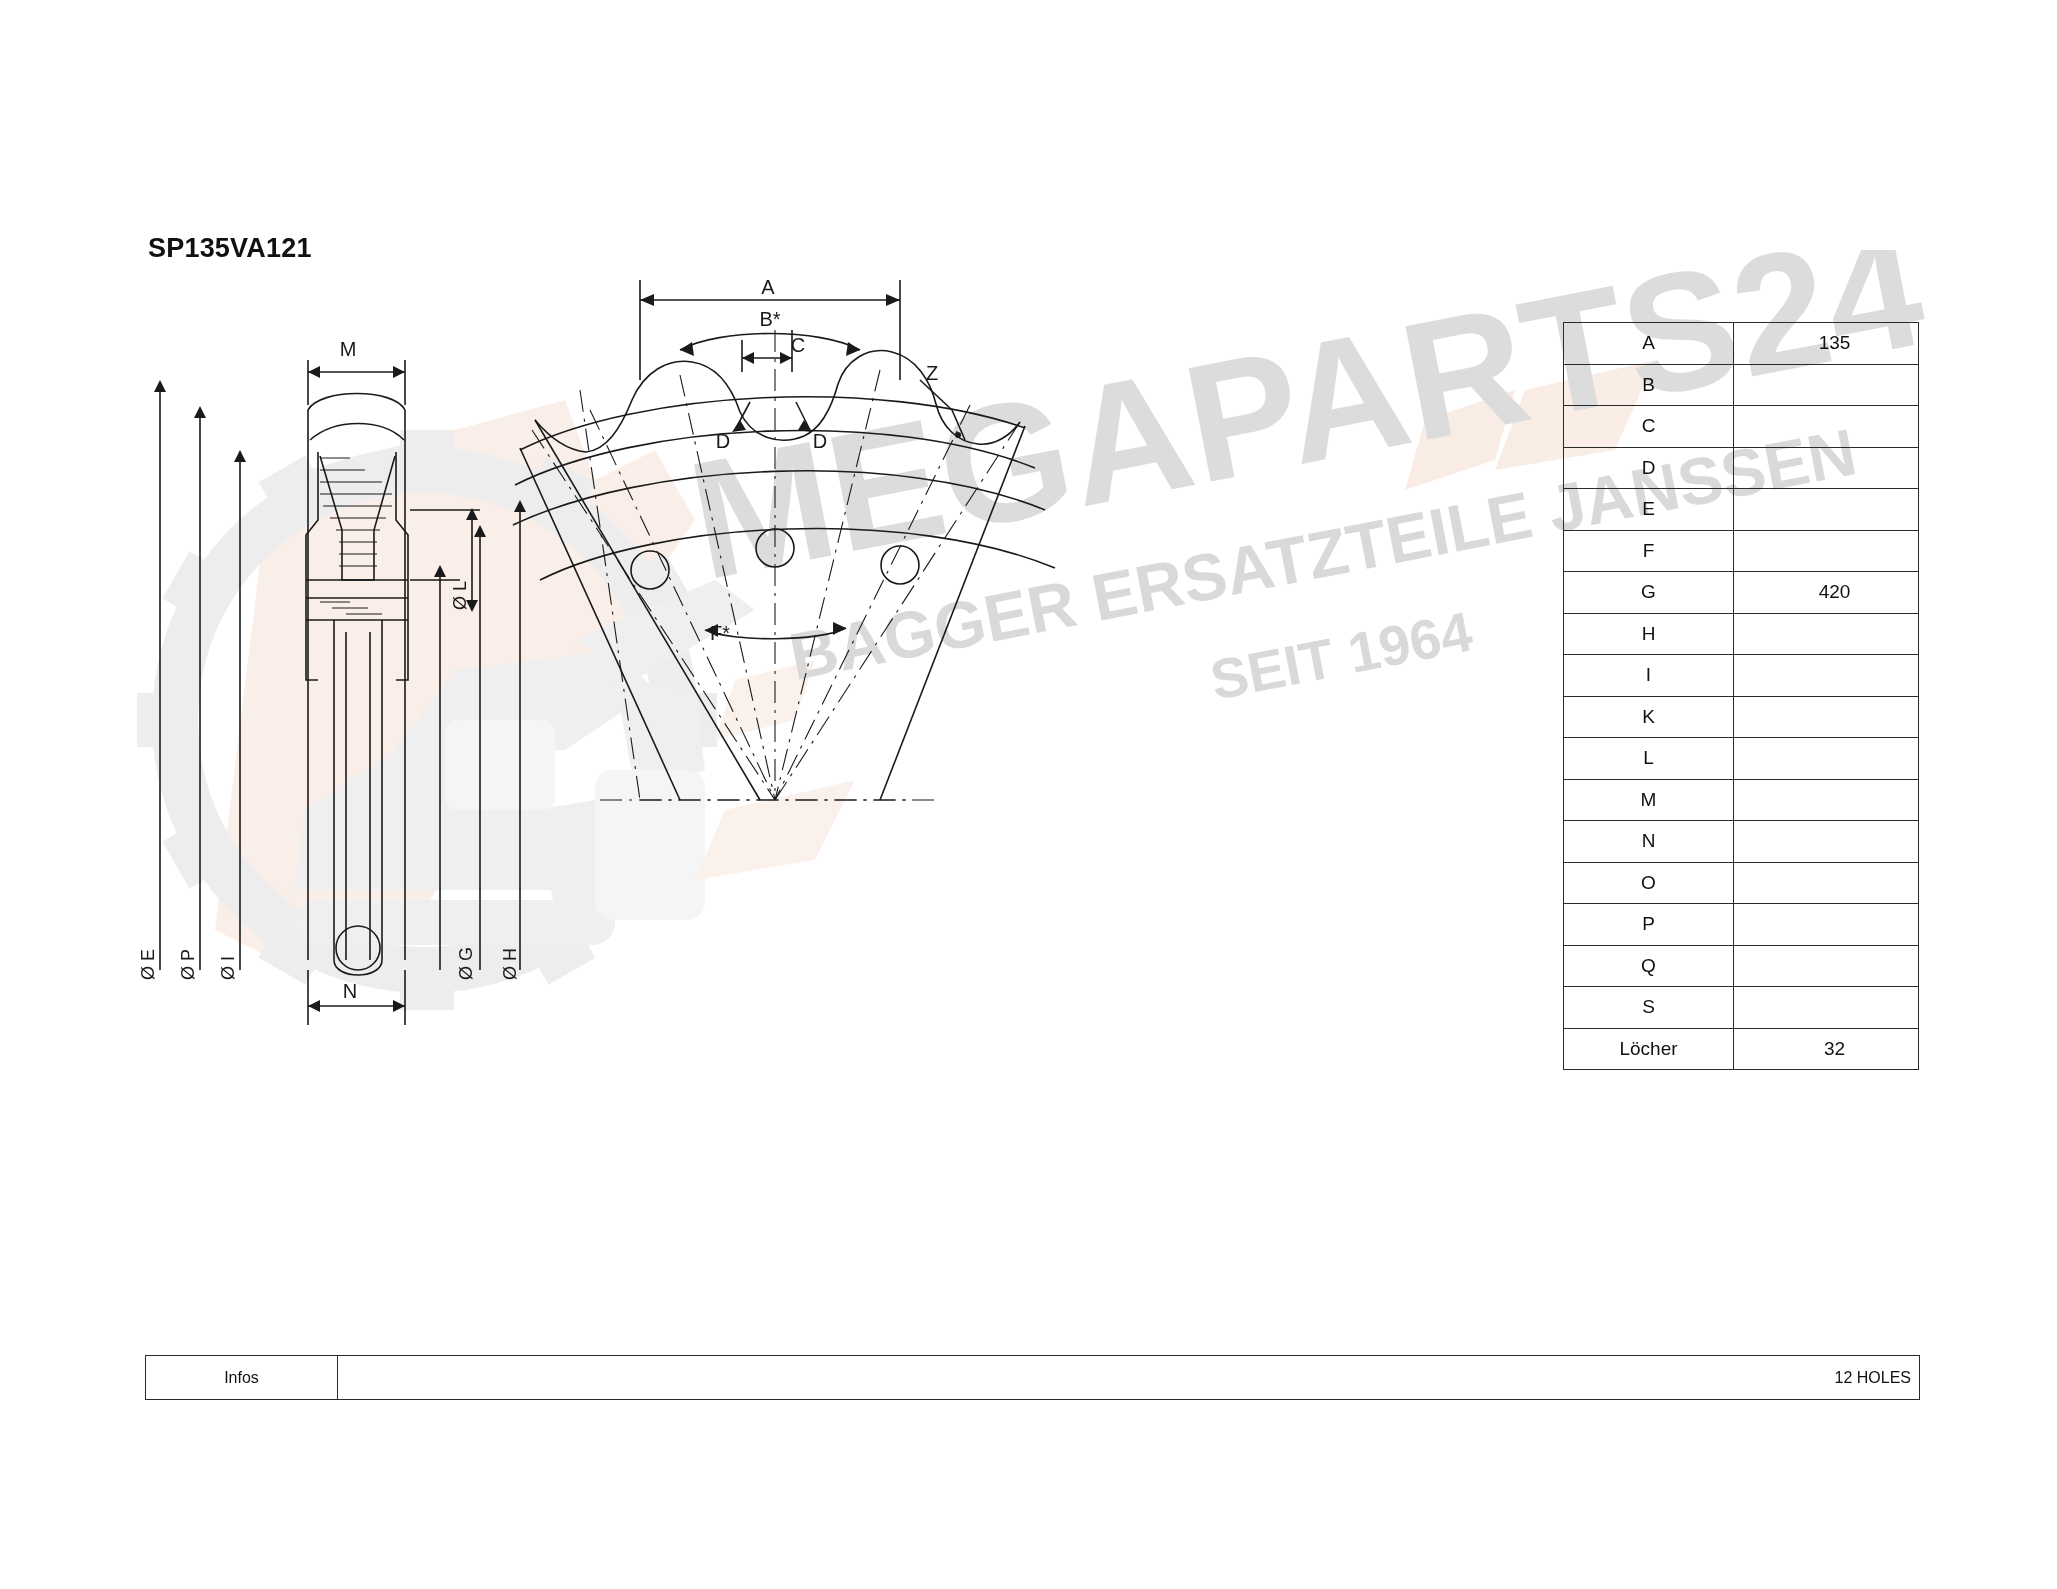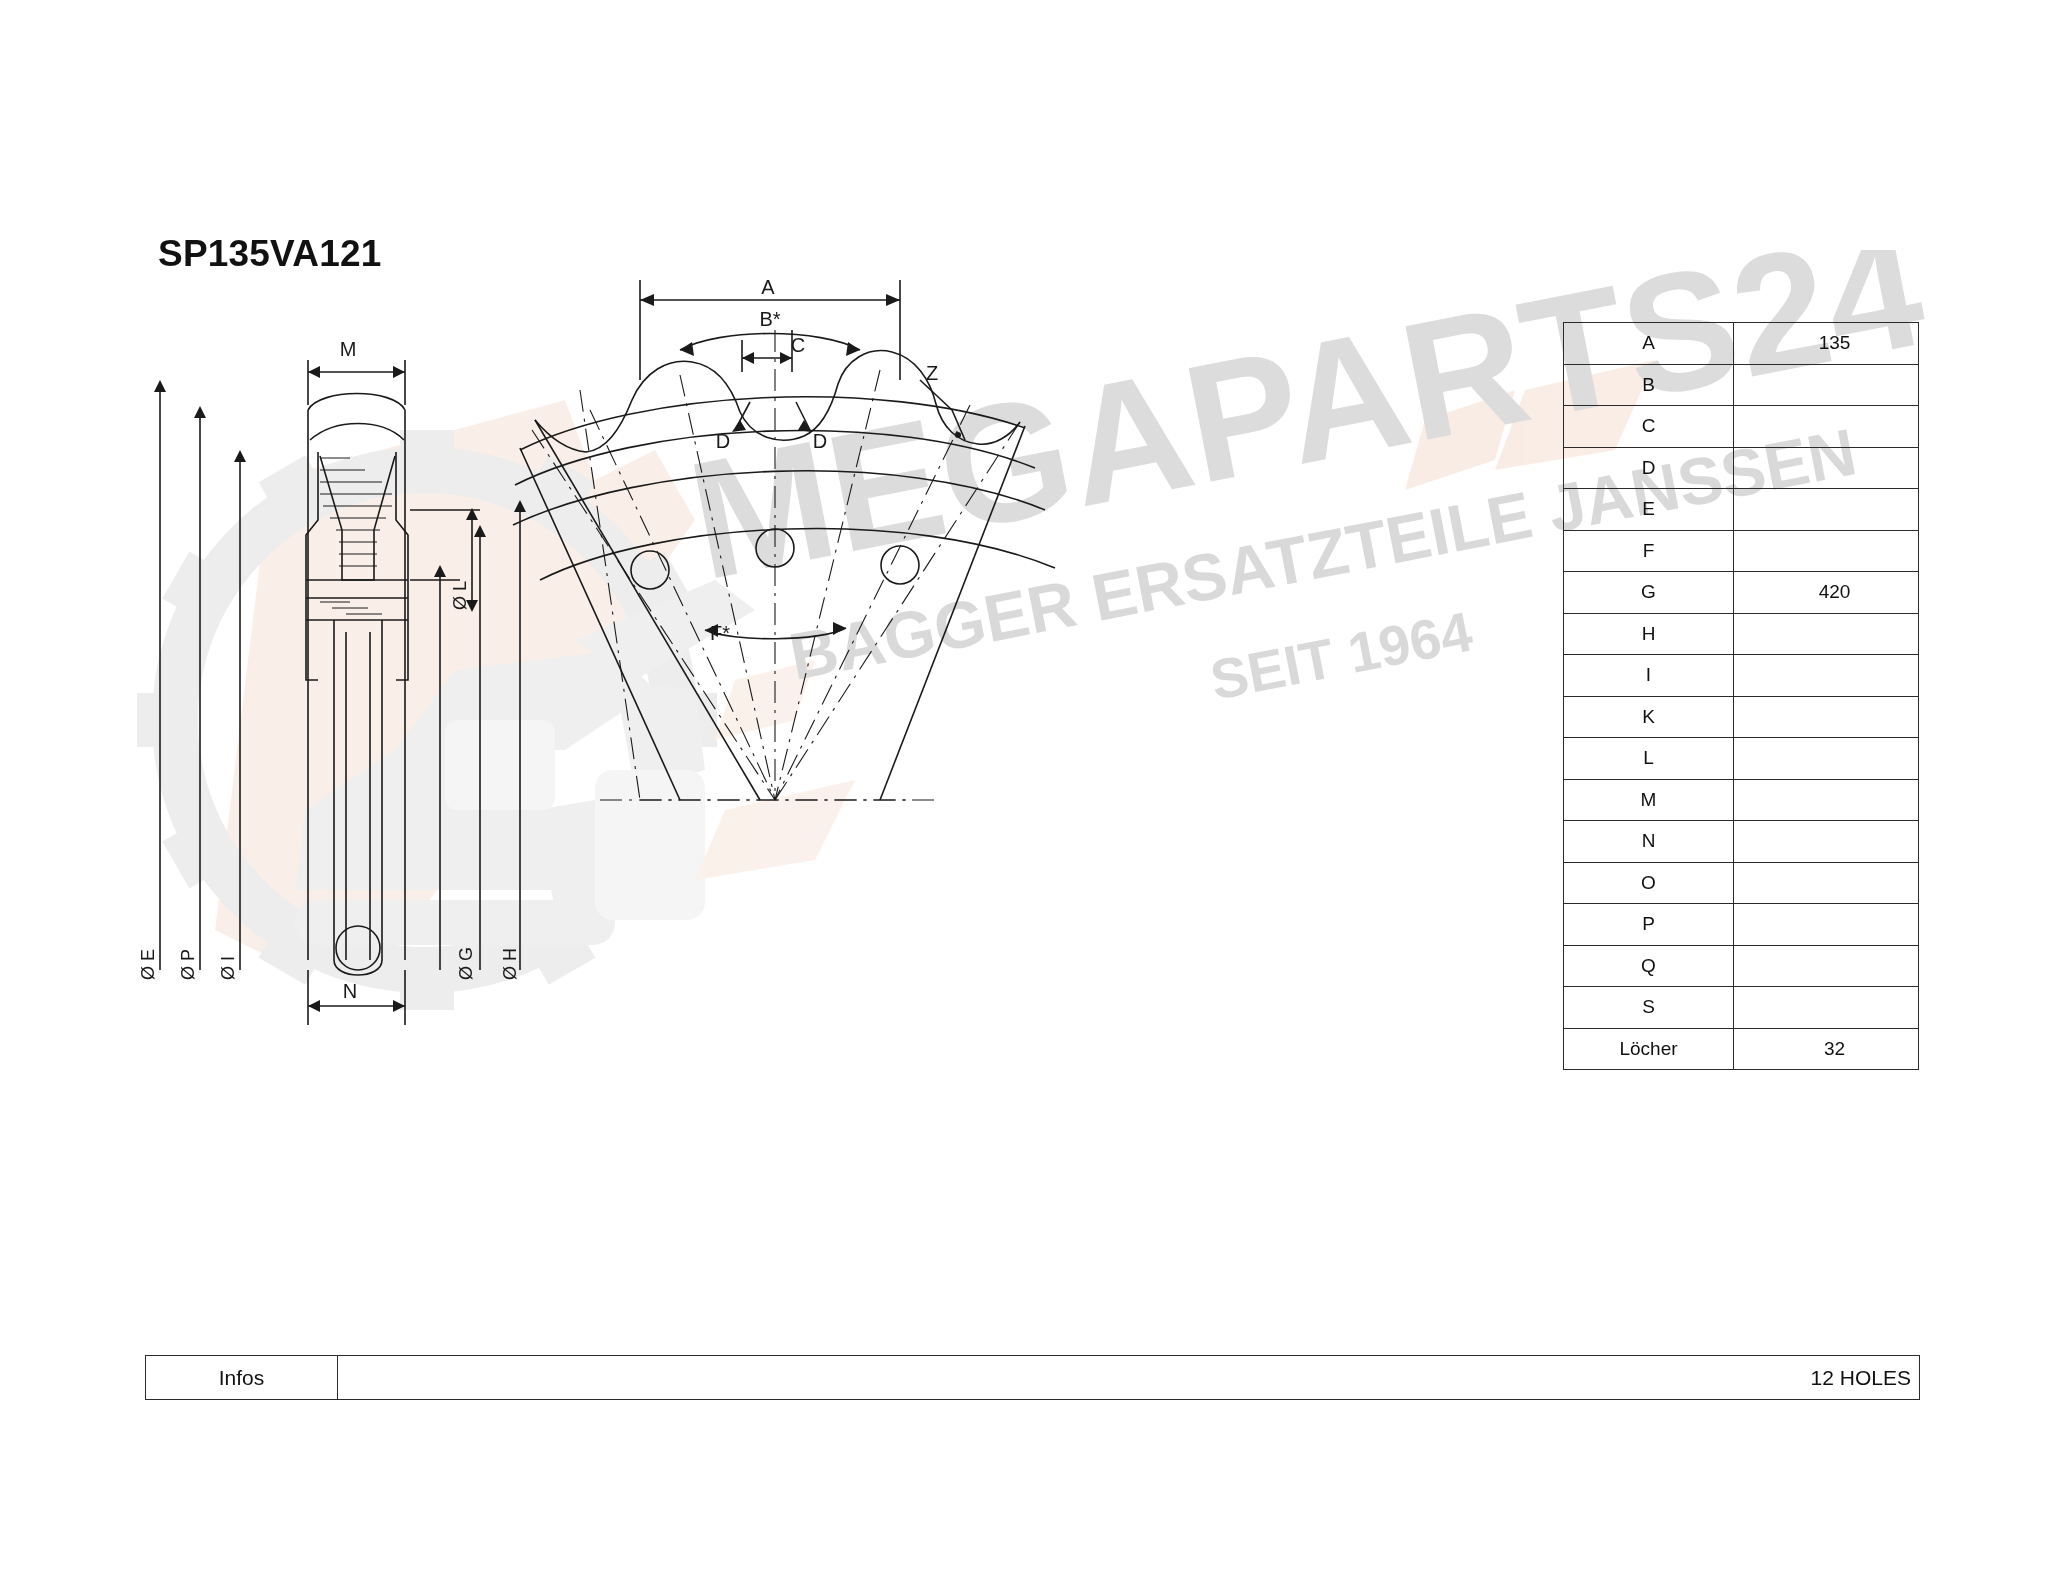--- a/index.html
+++ b/index.html
@@ -20,23 +20,23 @@
     position: absolute;
     left: 0; top: 0;
     width: 2057px;
     height: 1589px;
     background: #fff;
   }
 
   
   #part-title {
     position: absolute;
-    left: 158px;
+    left: 148px;
     top: 233px;
-    font-size: 37px;
+    font-size: 27px;
     font-weight: bold;
     color: #111;
     letter-spacing: 0.2px;
   }
 
   
   #watermark {
     position: absolute;
     left: 95px;
     top: 250px;
@@ -83,21 +83,21 @@
     position: absolute;
     left: 145px;
     top: 1355px;
     width: 1775px;
     border-collapse: collapse;
     z-index: 3;
   }
   #infos-table td {
     border: 1px solid #2a2a2a;
     height: 43px;
-    font-size: 21px;
+    font-size: 16px;
     color: #111;
     padding: 0 8px;
   }
   #infos-table td.infos-label {
     width: 175px;
     text-align: center;
   }
   #infos-table td.infos-value {
     text-align: right;
     padding-left: 10px;

